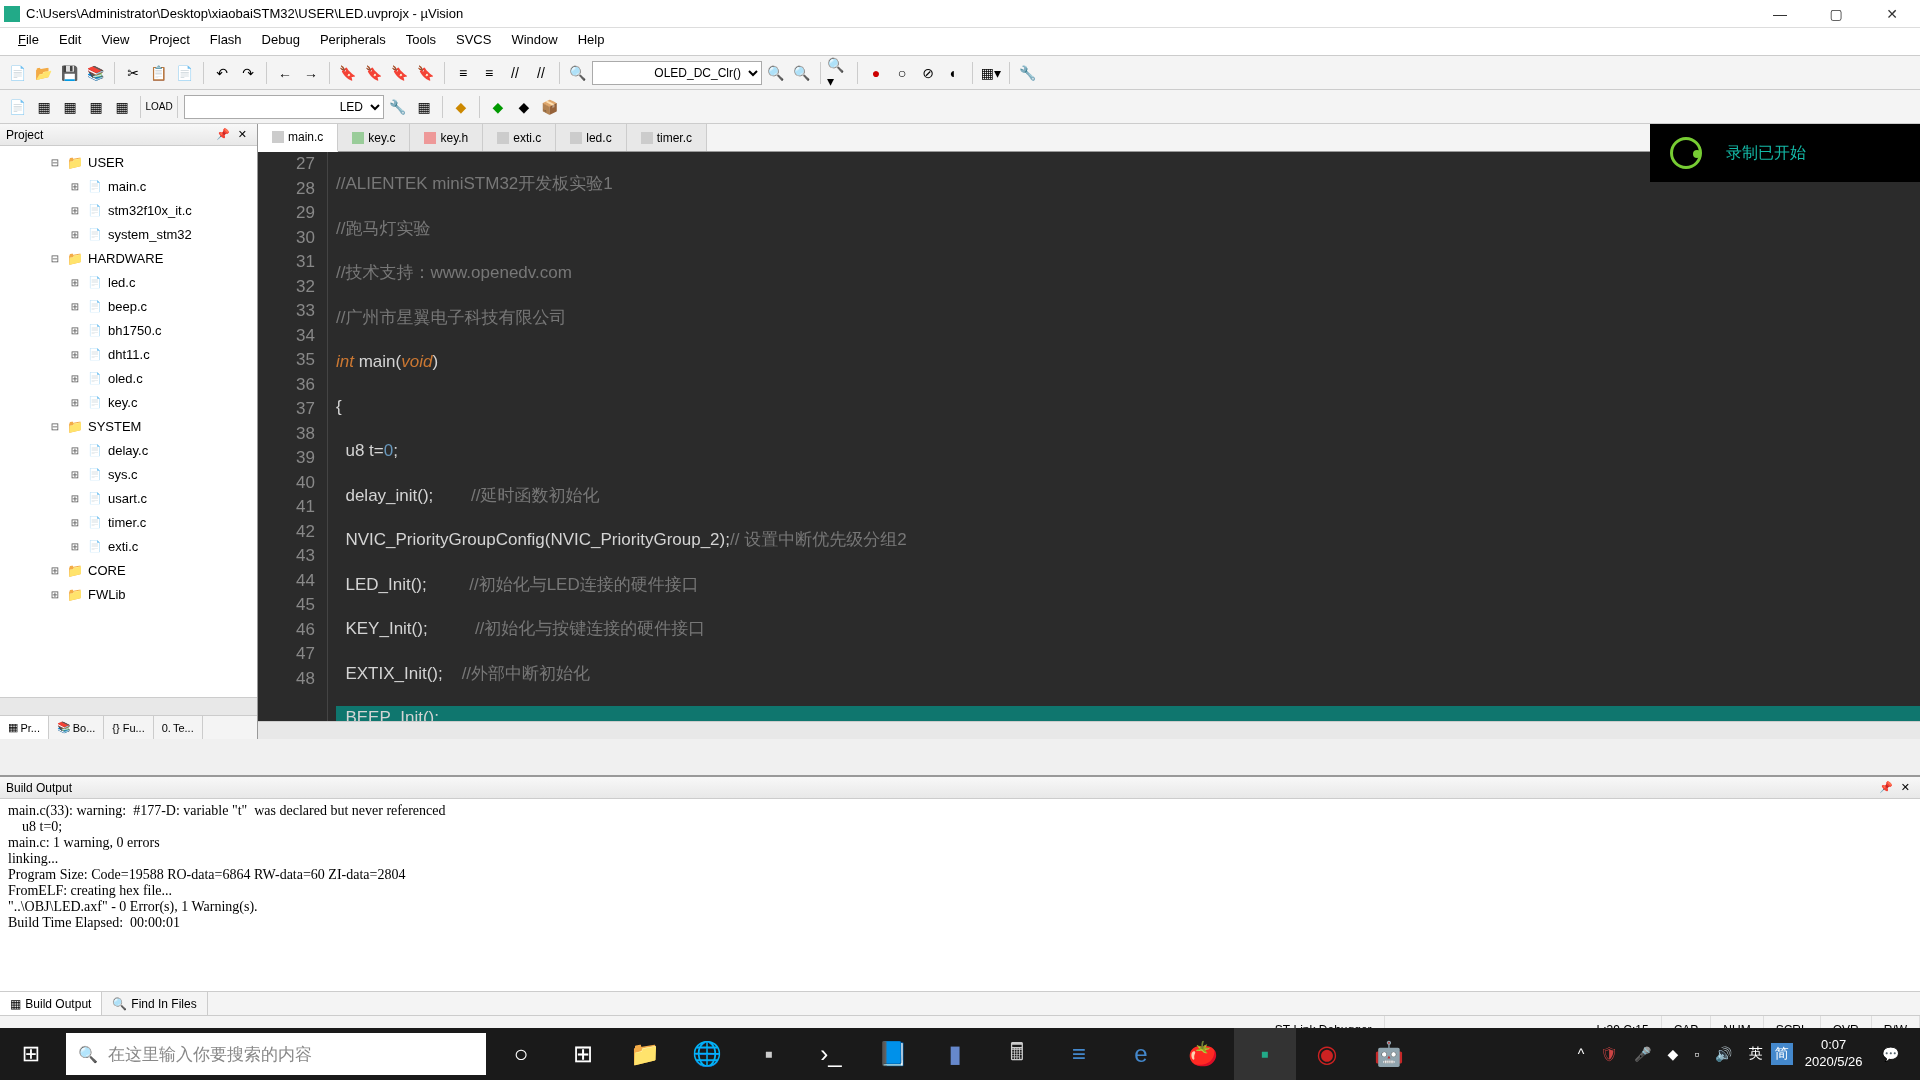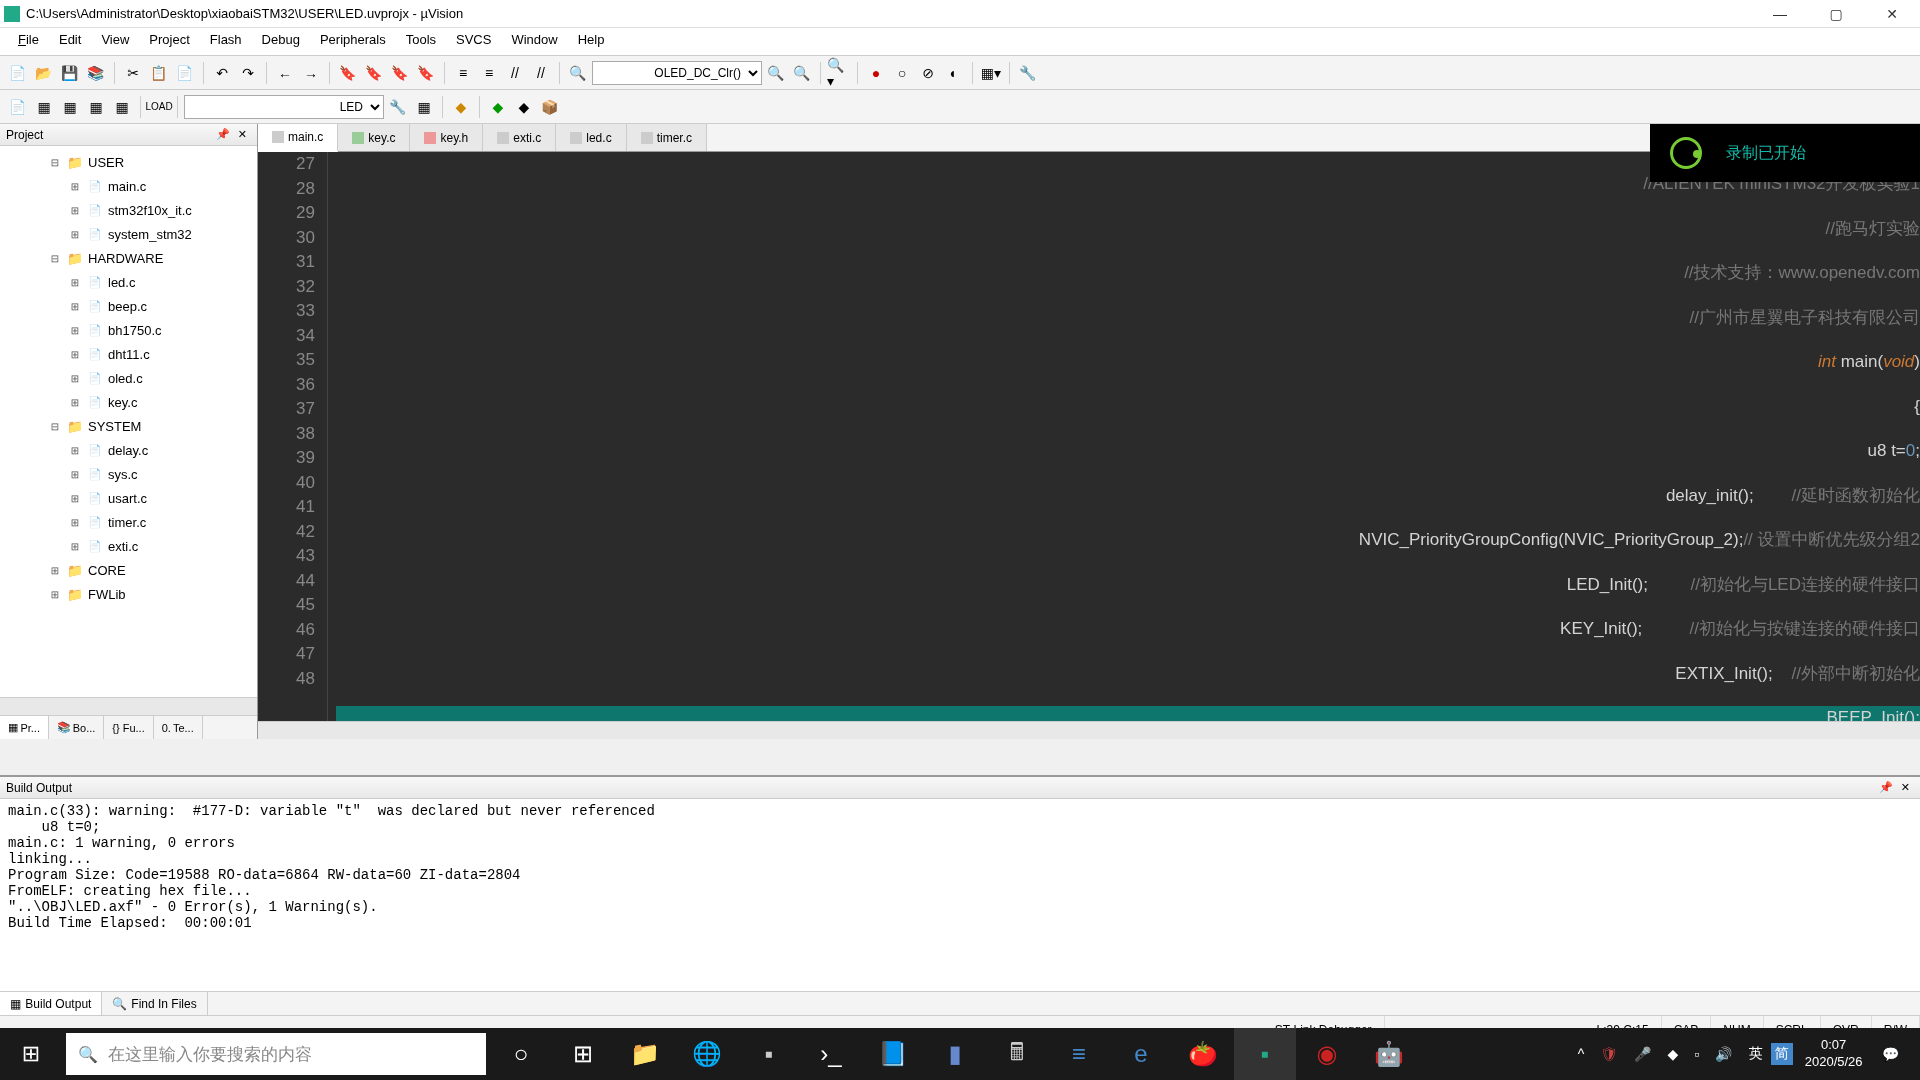--- a/index.html
+++ b/index.html
@@ -50,37 +50,37 @@
 .editor-tab { padding: 4px 14px; font-size: 12px; border-right: 1px solid #ccc; cursor: pointer; display: flex; align-items: center; gap: 4px; background: #e8e8e8; }
 .editor-tab.active { background: #fff; border-bottom: 2px solid #fff; margin-bottom: -1px; }
 .tab-ico { width: 12px; height: 12px; }
 .tab-ico.c { background: #ccc; }
 .tab-ico.cg { background: #9c9; }
 .tab-ico.h { background: #e99; }
 .editor-content { flex: 1; display: flex; overflow: hidden; font-family: Consolas, "Courier New", monospace; font-size: 17px; background: #2b2b2b; }
 .gutter { width: 70px; background: #2b2b2b; color: #888; text-align: right; padding-right: 12px; border-right: 1px solid #444; }
 .gutter-line { height: 24.5px; line-height: 24.5px; }
 .code { flex: 1; color: #d4d4d4; padding-left: 8px; white-space: pre; }
-.code-line { height: 24.5px; line-height: 24.5px; text-align: right; }
+.code-line { height: 24.5px; line-height: 24.5px; }
 .code-line.hl { background: #0f766e; }
 .c-comment { color: #777; }
 .c-keyword { color: #cc7832; font-style: italic; }
 .c-type { color: #cc7832; font-style: italic; }
 .c-num { color: #6897bb; }
 
 
 .notification { position: absolute; top: 0; right: 0; width: 270px; height: 58px; background: #000; display: flex; align-items: center; padding: 0 20px; z-index: 100; }
 .notif-icon { width: 32px; height: 32px; border: 3px solid #7c3; border-radius: 50%; margin-right: 24px; position: relative; }
 .notif-icon::after { content: ""; position: absolute; right: -2px; top: 10px; width: 8px; height: 8px; background: #7c3; border-radius: 50%; }
 .notif-text { color: #14b8a6; font-size: 16px; }
 
 
 .build-output { height: 240px; background: #fff; border-top: 2px solid #999; display: flex; flex-direction: column; margin-top: 36px; }
 .build-header { height: 22px; background: linear-gradient(#f8f8f8,#e8e8e8); border-bottom: 1px solid #ccc; padding: 0 6px; font-size: 12px; display: flex; align-items: center; }
-.build-text { flex: 1; font-family: Liberation Mono, monospace; font-size: 14px; padding: 4px 8px; white-space: pre; overflow: auto; color: #000; }
+.build-text { flex: 1; font-family: Liberation Serif, serif; font-size: 14px; padding: 4px 8px; white-space: pre; overflow: auto; color: #000; }
 .build-tabs { height: 24px; display: flex; border-top: 1px solid #ccc; background: #f4f4f4; }
 .build-tab { padding: 3px 10px; font-size: 12px; border-right: 1px solid #ccc; cursor: pointer; display: flex; align-items: center; gap: 4px; }
 .build-tab.active { background: #fff; }
 
 
 .statusbar { height: 28px; background: #f4f4f4; border-top: 1px solid #ccc; display: flex; align-items: center; font-size: 12px; }
 .status-cell { padding: 0 12px; border-right: 1px solid #ddd; height: 100%; display: flex; align-items: center; }
 .status-spacer { flex: 1; }
 
 

